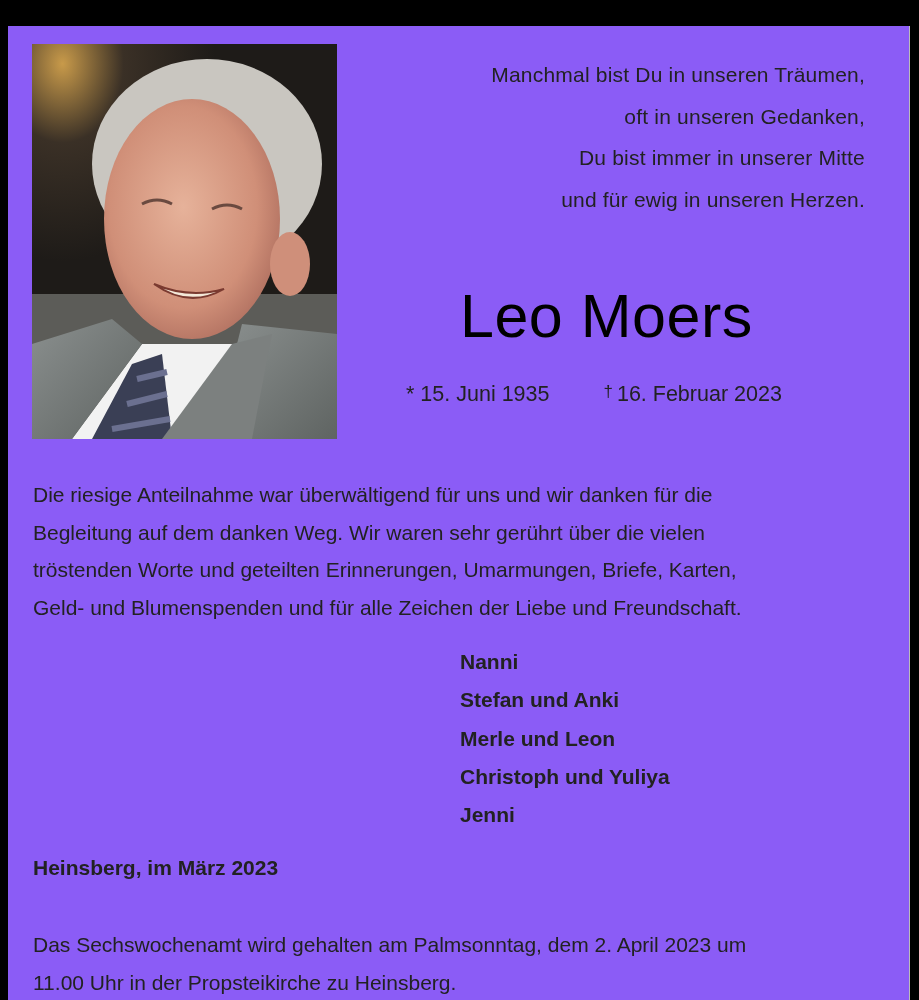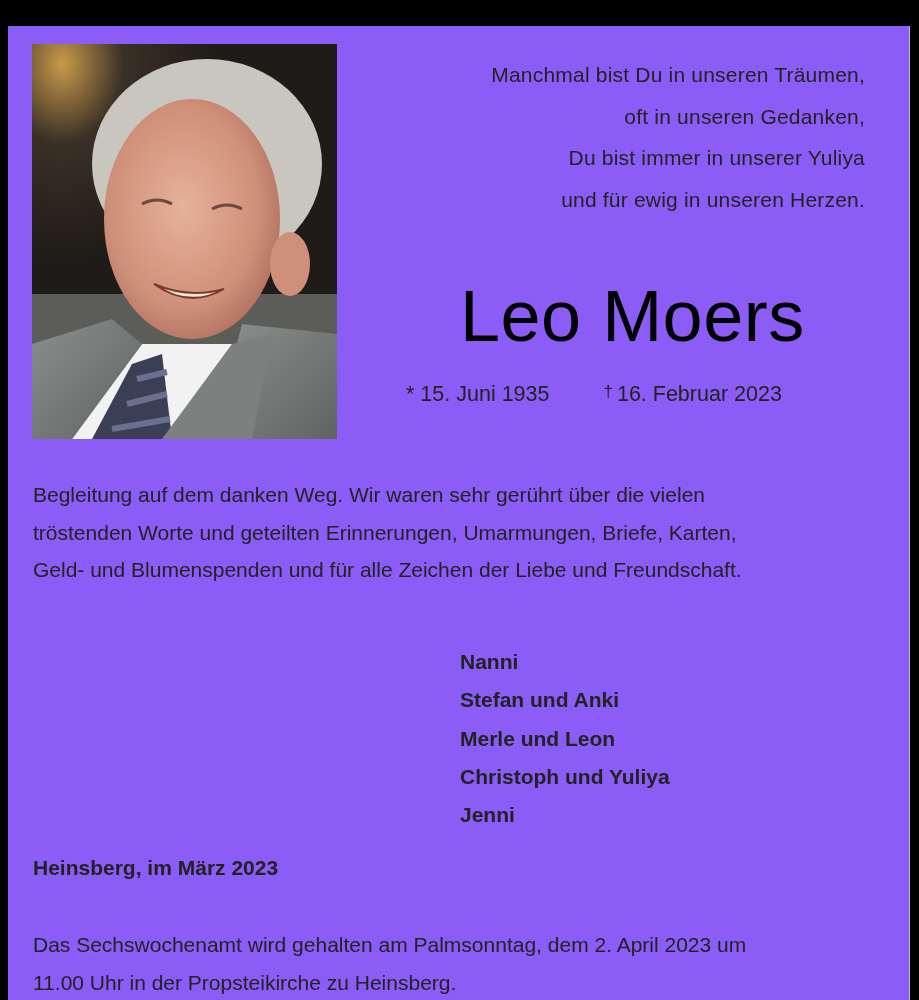--- a/index.html
+++ b/index.html
@@ -1,21 +1,21 @@
 <!DOCTYPE html>
 <html><head>
 <meta charset="utf-8">
 <style>
   html, body { margin:0; padding:0; }
   body { width:919px; height:1000px; background:#000; position:relative; overflow:hidden; font-family:"Liberation Sans", sans-serif; }
   .page { position:absolute; left:8px; top:7px; width:902px; height:985px; background:#8b5cf6; border-right:1px solid #bbb; border-bottom:1px solid #bbb; box-sizing:border-box;margin-top:19px; }
   .photo { position:absolute; left:24px; top:18px; width:305px; height:395px; overflow:hidden; background:#2a2622; }
   .photo svg { display:block; width:100%; height:100%; }
   .poem { position:absolute; right:44px; top:28px; text-align:right; color:#222; font-size:21px; line-height:41.5px; letter-spacing:0.2px; }
-  .name { position:absolute; left:452px; top:253px; font-size:72px; color:#000; letter-spacing:0.5px; line-height:75px; }
+  .name { position:absolute; left:452px; top:253px; font-size:61px; color:#000; letter-spacing:0.5px; line-height:75px; }
   .dates { position:absolute; left:398px; top:356px; font-size:21.5px; color:#222; }
   .dates .death { margin-left:48px; }
   .dates .cross { font-size:17px; vertical-align:4px; margin-right:4px; }
   .thanks { position:absolute; left:25px; top:450px; width:860px; font-size:21px; line-height:37.5px; color:#222; letter-spacing:0px; }
   .family { position:absolute; left:452px; top:617px; font-size:21px; font-weight:bold; color:#222; line-height:38.3px; }
   .place { position:absolute; left:25px; top:827px; font-size:21px; color:#222; line-height:30px;font-weight:bold; }
   .service { position:absolute; left:25px; top:900px; width:870px; font-size:21px; line-height:37.5px; color:#222; }
   .line { display:block; white-space:nowrap; }
 </style>
 </head>
@@ -61,32 +61,33 @@
 
       <path d="M0 300 L80 275 L110 300 L40 395 L0 395 Z" fill="url(#suit)"></path>
       <path d="M210 280 L305 290 L305 395 L190 395 L200 320 Z" fill="url(#suit)"></path>
       <path d="M130 395 L200 300 L240 290 L220 395 Z" fill="#7c807f"></path>
     </svg>
   </div>
 
   <div class="poem">
     <span class="line">Manchmal bist Du in unseren Träumen,</span>
     <span class="line">oft in unseren Gedanken,</span>
-    <span class="line">Du bist immer in unserer Yuliya</span>
+    <span class="line">Du bist immer in unserer Mitte</span>
     <span class="line">und für ewig in unseren Herzen.</span>
   </div>
 
   <div class="name">Leo Moers</div>
 
   <div class="dates">
     <span class="birth"><span>*</span> <span>15. Juni 1935</span></span>
     <span class="death"><span class="cross">†</span><span>16. Februar 2023</span></span>
   </div>
 
   <div class="thanks">
+    <span class="line">Die riesige Anteilnahme war überwältigend für uns und wir danken für die</span>
     <span class="line">Begleitung auf dem danken Weg. Wir waren sehr gerührt über die vielen</span>
     <span class="line">tröstenden Worte und geteilten Erinnerungen, Umarmungen, Briefe, Karten,</span>
     <span class="line">Geld- und Blumenspenden und für alle Zeichen der Liebe und Freundschaft.</span>
   </div>
 
   <div class="family">
     <span class="line">Nanni</span>
     <span class="line">Stefan und Anki</span>
     <span class="line">Merle und Leon</span>
     <span class="line">Christoph und Yuliya</span>

